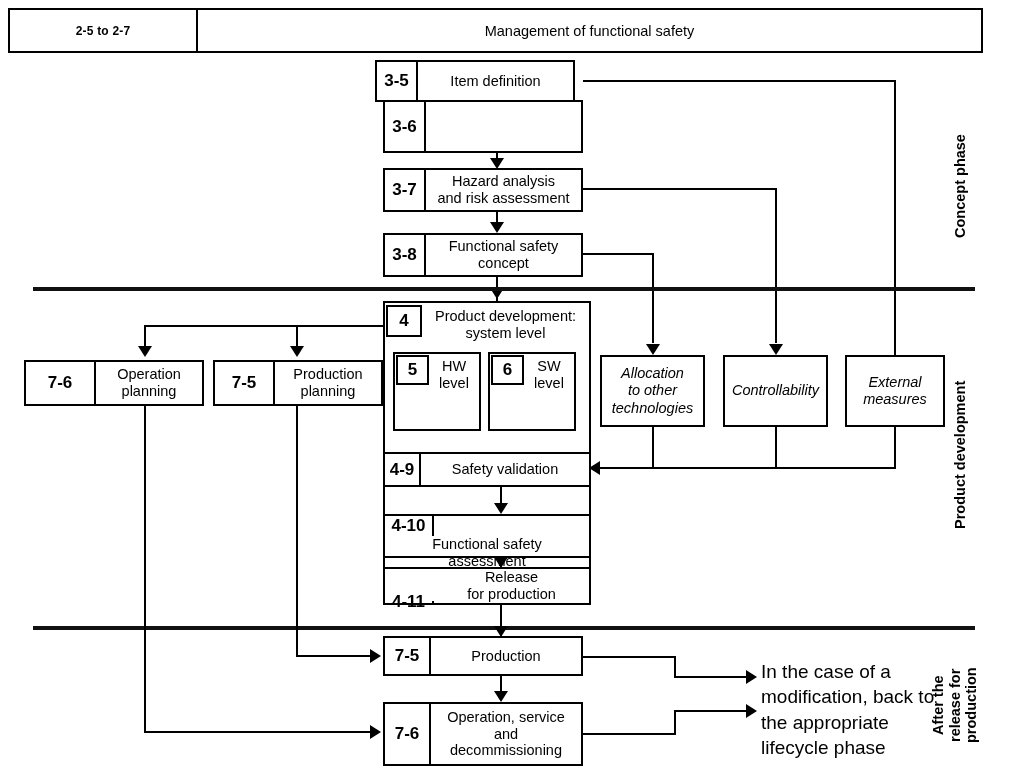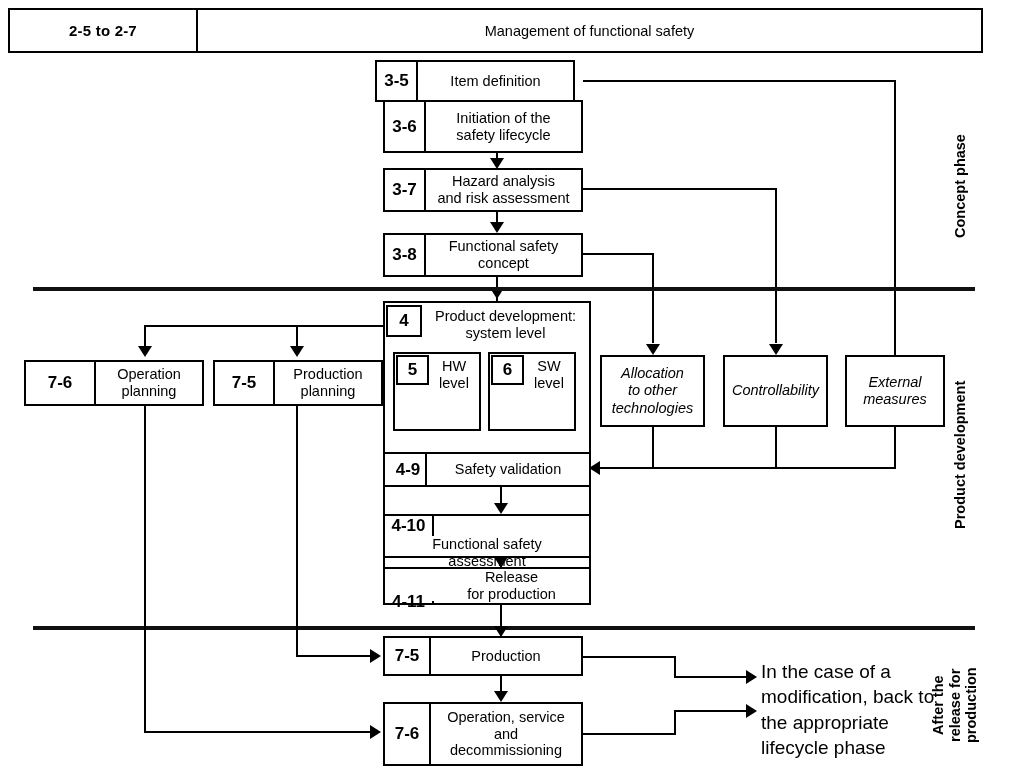--- a/index.html
+++ b/index.html
@@ -24,21 +24,21 @@
     border:2px solid #000;
     background:#fff;
     display:flex;
     align-items:stretch;
   }
   .hdr-tag{
     width:186px;
     display:flex;align-items:center;justify-content:center;
     border-right:2px solid #000;
     font-weight:bold;
-    font-size:15px;
+    font-size:12px;
     letter-spacing:.2px;
   }
   .hdr-title{
     flex:1;
     display:flex;align-items:center;justify-content:center;
     font-size:14.5px;
   }
 
   
   .pbox{
@@ -155,22 +155,20 @@
     <div class="hdr-title">Management of functional safety</div>
   </div>
 
   <div class="abs pbox" style="left:375px;top:60px;width:200px;height:42px;">
     <div class="pbox-tag" style="width:41px;">3-5</div>
     <div class="pbox-label">Item definition</div>
   </div>
 
   <div class="abs pbox" style="left:383px;top:100px;width:200px;height:53px;">
     <div class="pbox-tag" style="width:41px;">3-6</div>
-    <div class="pbox-label" style="white-space:pre-line;">Initiation of the
-safety lifecycle</div>
   </div>
 
   <div class="abs pbox" style="left:383px;top:168px;width:200px;height:44px;">
     <div class="pbox-tag" style="width:41px;">3-7</div>
     <div class="pbox-label" style="white-space:pre-line;">Hazard analysis
 and risk assessment</div>
   </div>
 
   <div class="abs pbox" style="left:383px;top:233px;width:200px;height:44px;">
     <div class="pbox-tag" style="width:41px;">3-8</div>
@@ -211,21 +209,21 @@
   <div class="tag-float" style="left:396px;top:355px;width:33px;height:30px;">5</div>
   <div class="sub-label" style="left:430px;top:358px;width:48px;">HW
 level</div>
 
   <div class="abs" style="left:488px;top:352px;width:88px;height:79px;border:2px solid #000;background:#fff;"></div>
   <div class="tag-float" style="left:491px;top:355px;width:33px;height:30px;">6</div>
   <div class="sub-label" style="left:525px;top:358px;width:48px;">SW
 level</div>
 
   <div class="abs pbox" style="left:383px;top:452px;width:208px;height:35px;">
-    <div class="pbox-tag" style="width:36px;margin-left:6px;">4-9</div>
+    <div class="pbox-tag" style="width:36px;">4-9</div>
     <div class="pbox-label">Safety validation</div>
   </div>
 
   <div class="abs pbox" style="left:383px;top:514px;width:208px;height:44px;flex-direction:column;">
     <div class="pbox-tag" style="width:49px;">4-10</div>
     <div class="pbox-label" style="white-space:pre-line;">Functional safety
 assessment</div>
   </div>
 
   <div class="abs pbox" style="left:383px;top:567px;width:208px;height:38px;">

